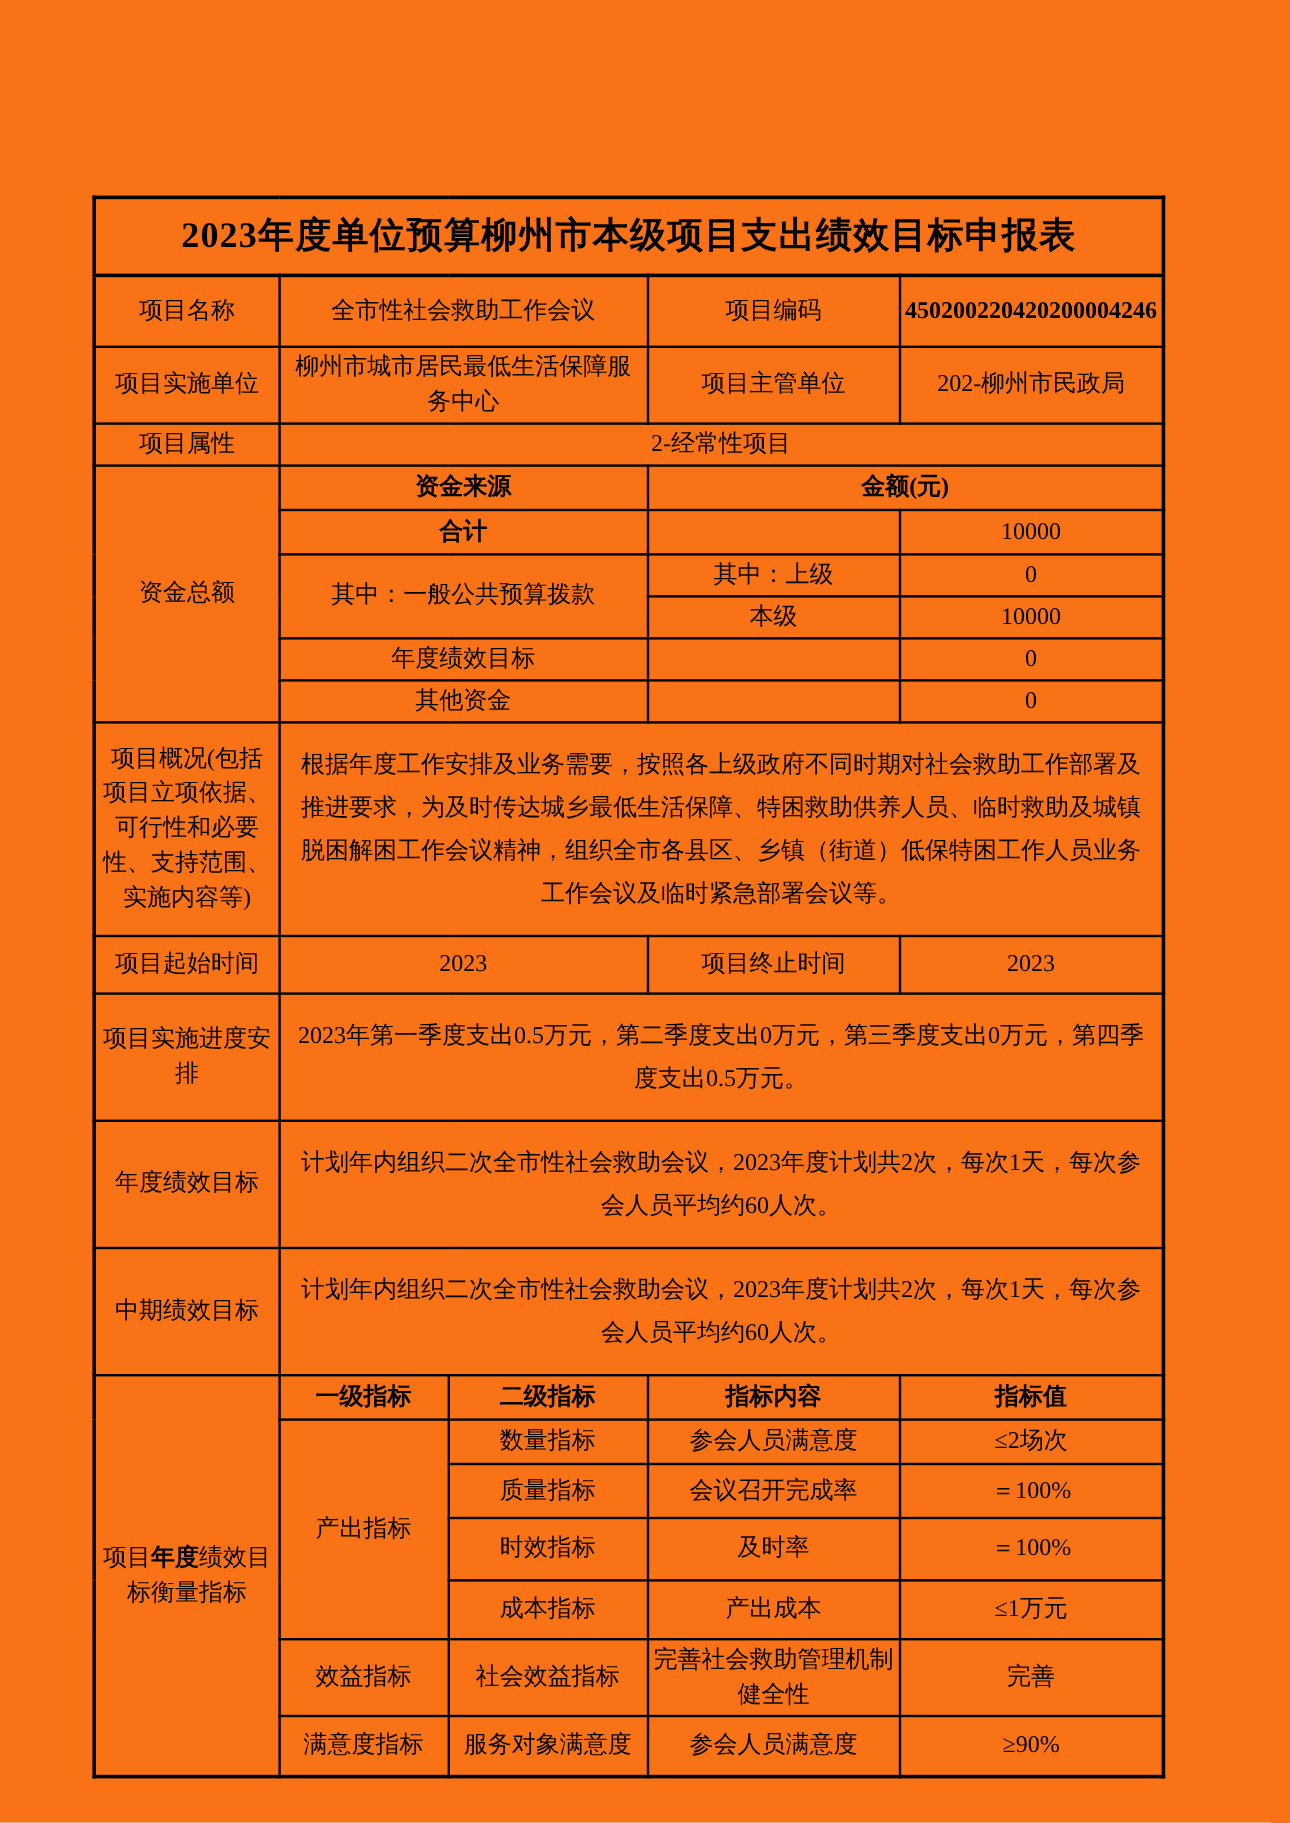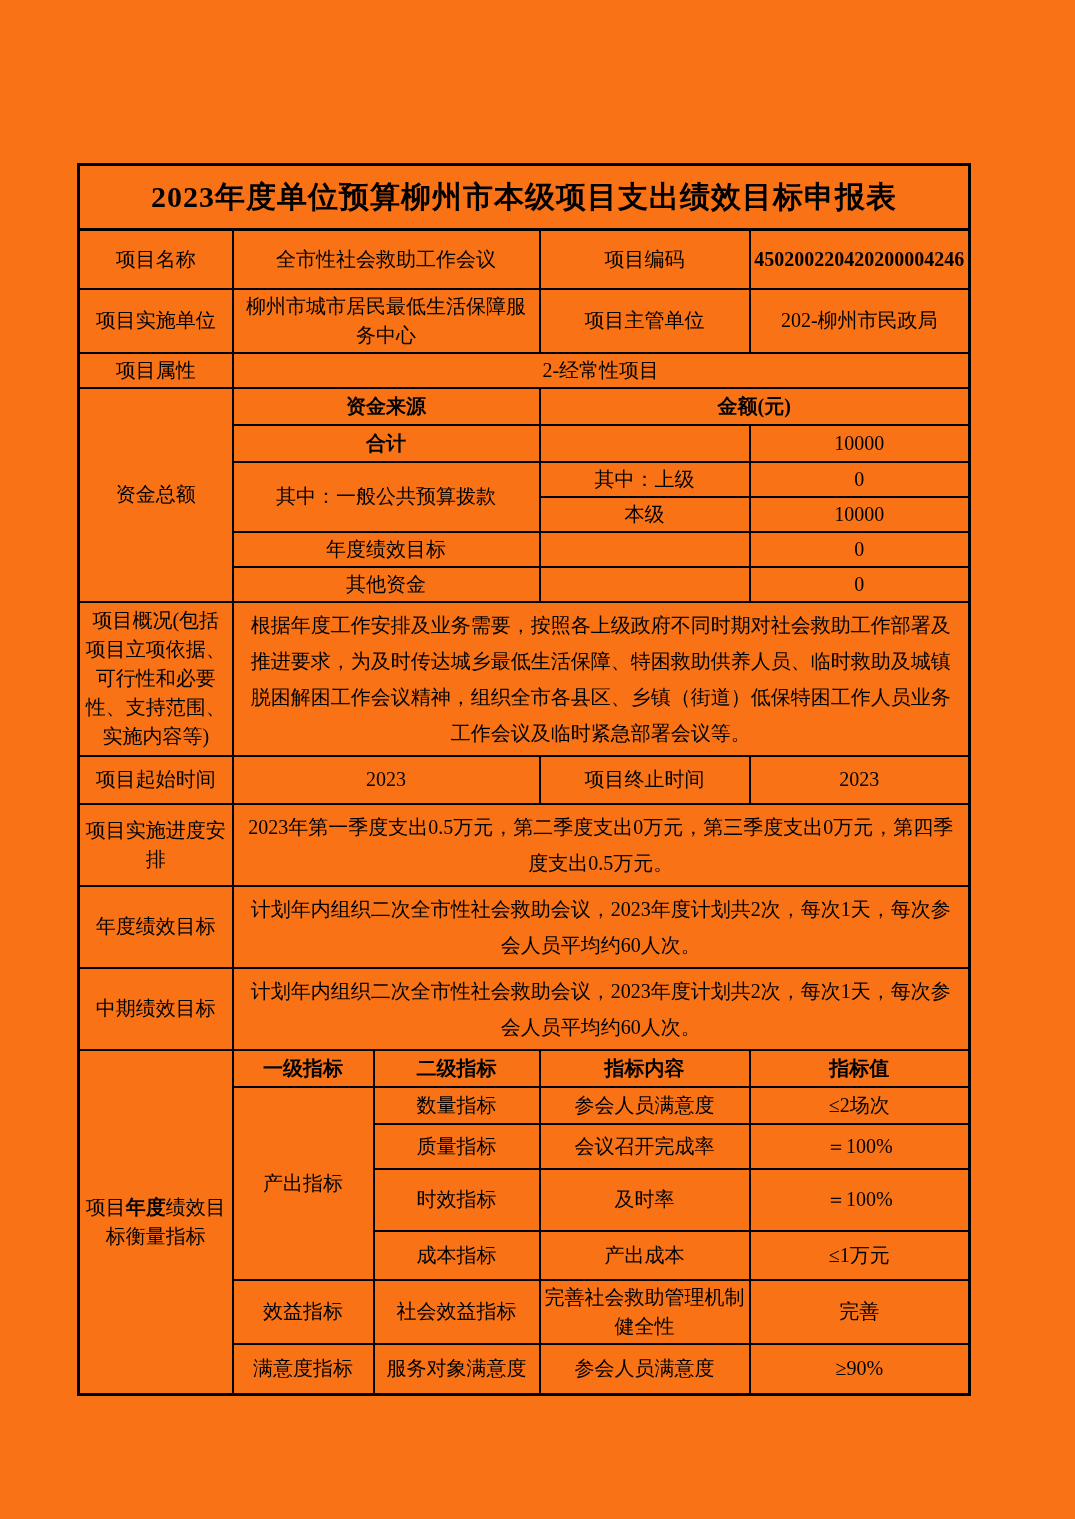--- a/index.html
+++ b/index.html
@@ -27,21 +27,21 @@
     overflow:hidden;
     word-break:break-all;
   }
   td.title-cell{
     font-size:30px;
     font-weight:bold;
     letter-spacing:1px;
     border-bottom:3px solid #000;
   }
   .b{font-weight:bold;margin-top:24px;}
-  td.para{line-height:1.8;padding:4px 10px;margin-left:13px;}
+  td.para{line-height:1.8;padding:16px 10px;margin-left:13px;}
   td.code{letter-spacing:0px;padding:2px 1px;font-size:20px;font-weight:bold;}
 </style>
 </head>
 <body>
 
 <div class="page">
   <table class="main">
     <colgroup>
       <col style="width:154px">
       <col style="width:141px">
@@ -143,21 +143,21 @@
       <td rowspan="4">产出指标</td>
       <td>数量指标</td>
       <td>参会人员满意度</td>
       <td>≤2场次</td>
     </tr>
     <tr style="height:45px">
       <td>质量指标</td>
       <td>会议召开完成率</td>
       <td>＝100%</td>
     </tr>
-    <tr style="height:62px">
+    <tr style="height:52px">
       <td>时效指标</td>
       <td>及时率</td>
       <td>＝100%</td>
     </tr>
     <tr style="height:49px">
       <td>成本指标</td>
       <td>产出成本</td>
       <td>≤1万元</td>
     </tr>
 

